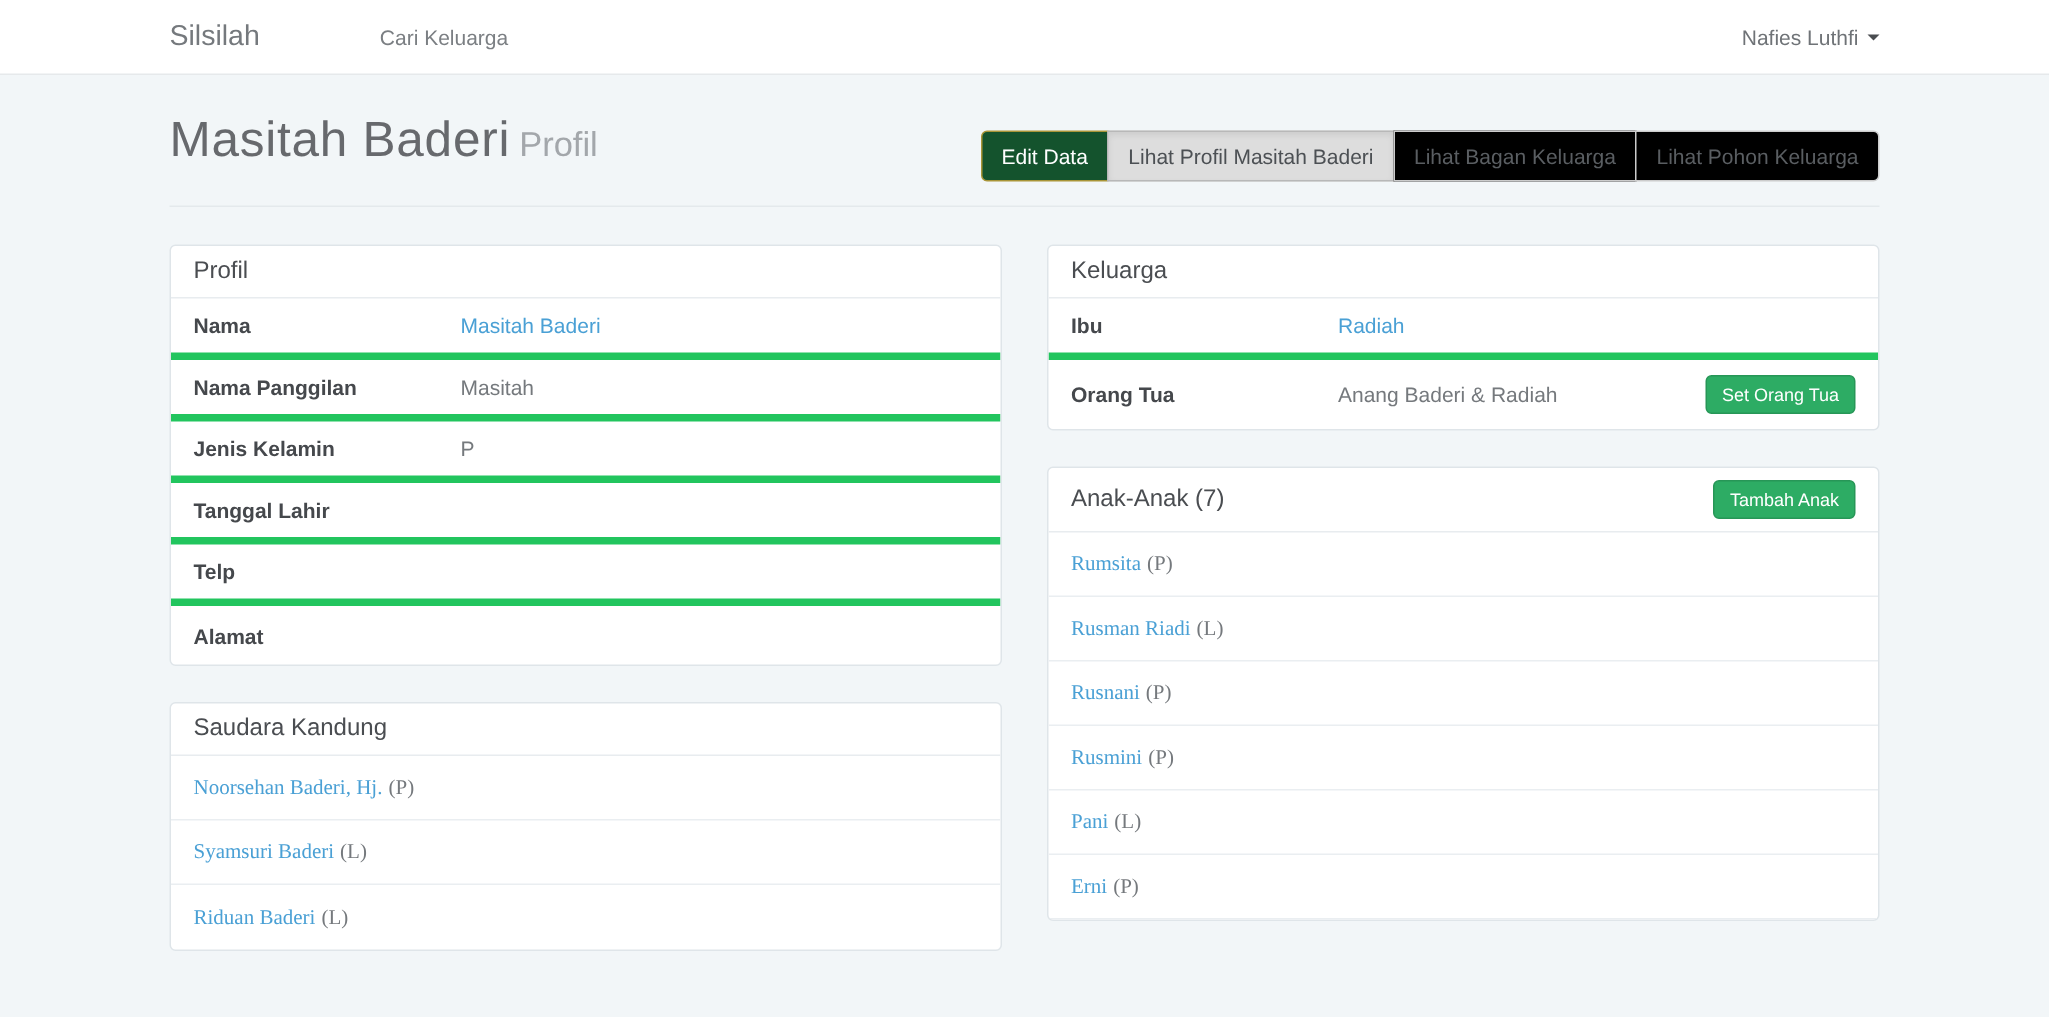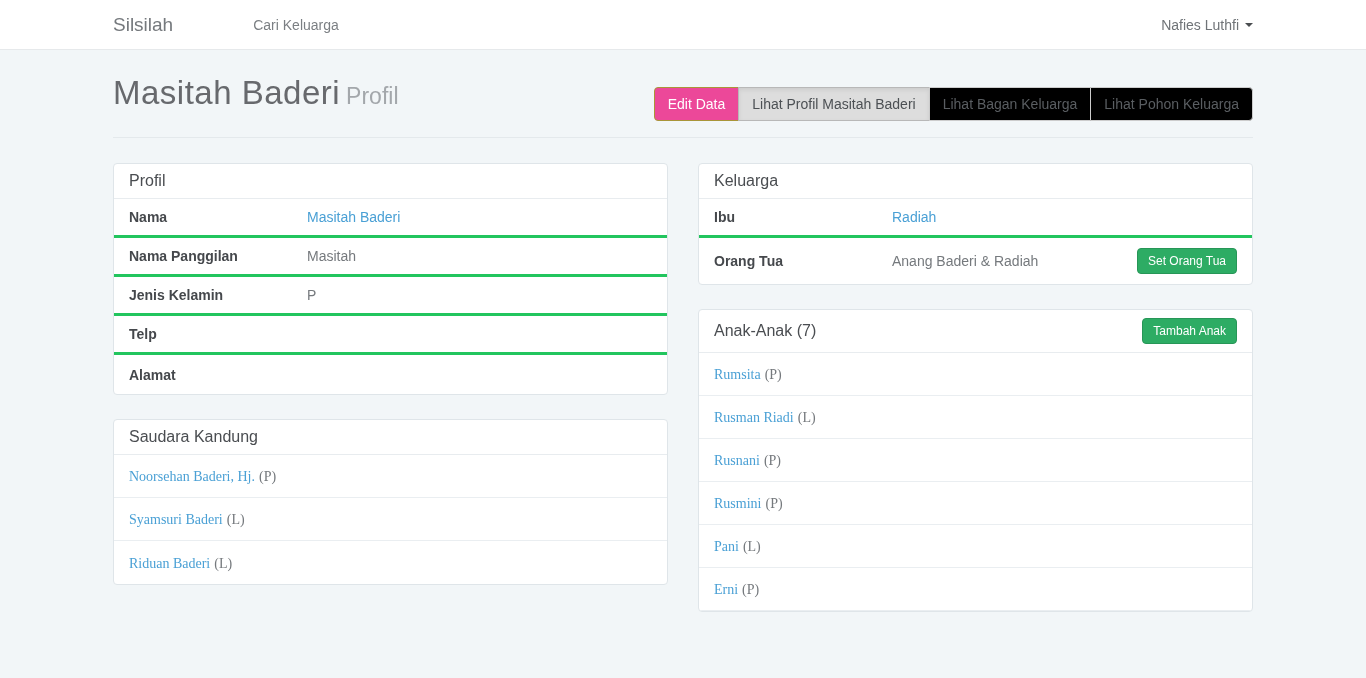--- a/index.html
+++ b/index.html
@@ -33,37 +33,37 @@
   .page-title { font-size:33px; color:#67696d; font-weight:normal; letter-spacing:0.5px; }
   .page-subtitle { font-size:23px; color:#a3a7ab; margin-left:6px; }
   .btn-group { display:flex; margin-top:13px; }
   .btn {
     font-size:14px; padding:8px 13px; border:1px solid #cccccc; background:#000000;
     color:#5a5e62; cursor:pointer; margin-left:-1px; white-space:nowrap;
     font-family:inherit;
   }
   .btn:first-child { border-radius:4px 0 0 4px; margin-left:0; }
   .btn:last-child { border-radius:0 4px 4px 0; }
-  .btn-warning { background:#ec4899; border-color:#a99538; color:#ffffff; }
+  .btn-warning { background:#14532d; border-color:#a99538; color:#ffffff; }
   .btn-active { background:#dddddd; border-color:#b8b8b8; color:#4c5054; box-shadow:inset 0 2px 4px rgba(0,0,0,0.08); }
   .columns { display:flex; gap:30px; align-items:flex-start; }
   .col { width:555px; }
   .panel {
     background:#ffffff; border:1px solid #dfe5e9; border-radius:4px;
     margin-bottom:24px; overflow:hidden;
   }
   .panel-heading {
     padding:8px 15px; font-size:16px; color:#4a4d51;
     border-bottom:1px solid #e8ecef;
     display:flex; align-items:center; justify-content:space-between;
     min-height:35px;
   }
   .prow {
     display:flex; align-items:center; padding:10px 15px;
-    border-bottom:3px solid #22c55e; min-height:39px;
+    border-bottom:5px solid #22c55e; min-height:39px;
   }
   .prow:last-child { border-bottom:none; }
   .plabel { width:178px; font-weight:bold; color:#45484c; flex-shrink:0; }
   .pvalue { color:#75797d; }
   a.link { color:#4aa0d5; text-decoration:none; cursor:pointer; }
   .gender { color:#75797d; margin-left:4px; }
   .lrow {
     padding:12px 15px; border-bottom:1px solid #eaeef1; min-height:43px;
     display:flex; align-items:flex-end;font-family:Liberation Serif, serif;
   }
@@ -111,20 +111,24 @@
           <div class="plabel">Nama</div>
           <div class="pvalue"><a class="link">Masitah Baderi</a></div>
         </div>
         <div class="prow">
           <div class="plabel">Nama Panggilan</div>
           <div class="pvalue">Masitah</div>
         </div>
         <div class="prow">
           <div class="plabel">Jenis Kelamin</div>
           <div class="pvalue">P</div>
+        </div>
+        <div class="prow">
+          <div class="plabel">Tanggal Lahir</div>
+          <div class="pvalue"></div>
         </div>
         <div class="prow">
           <div class="plabel">Telp</div>
           <div class="pvalue"></div>
         </div>
         <div class="prow">
           <div class="plabel">Alamat</div>
           <div class="pvalue"></div>
         </div>
       </div>

